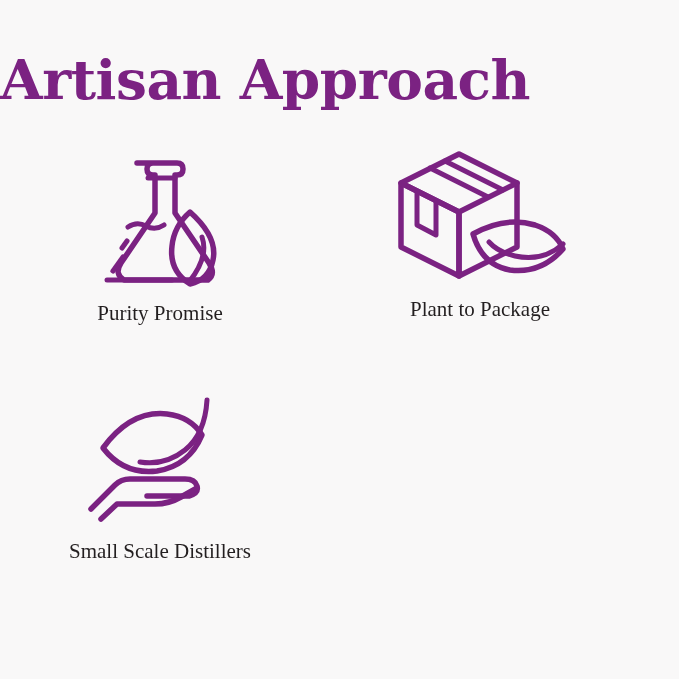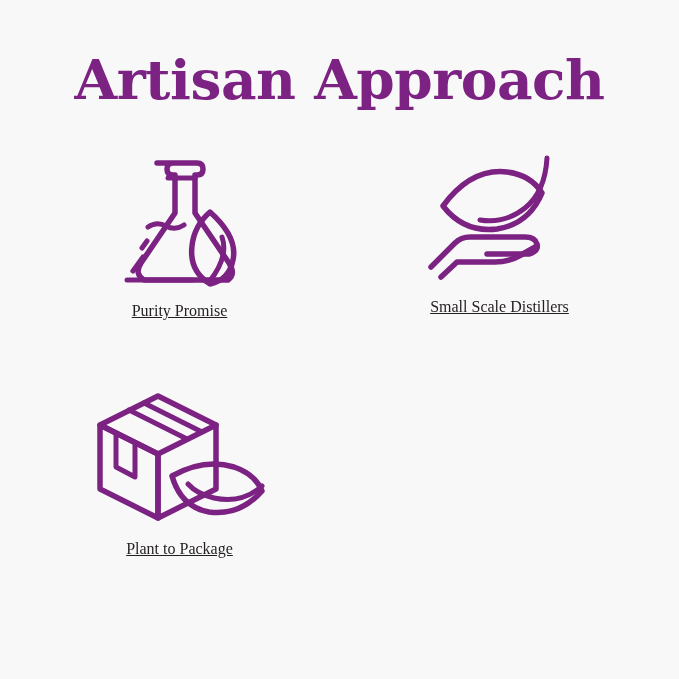--- a/index.html
+++ b/index.html
@@ -14,21 +14,21 @@
     font-family: "Liberation Serif", "DejaVu Serif", serif;
     overflow: hidden;
   }
   .page {
     position: relative;
     width: 679px;
     height: 679px;
     box-sizing: border-box;
     display: flex;
     flex-direction: column;
-    align-items: center;
+    align-items: flex-start;
     border-radius: 21px;
   }
   .page-title {
     margin: 0;
     padding: 0;
     font-family: "DejaVu Serif", "Liberation Serif", serif;
     font-weight: 700;
     font-size: 55px;
     line-height: 1;
     letter-spacing: -0.5px;
@@ -57,26 +57,25 @@
     align-items: center;
     justify-content: center;
   }
   .feature-icon svg {
     display: block;
     overflow: visible;
   }
   .feature-label {
     margin-top: 14px;
     font-family: "Liberation Serif", "DejaVu Serif", serif;
-    font-size: 16px;
+    font-size: 21px;
     line-height: 1.22;
     color: #231f20;
     text-align: center;
     white-space: pre-line;
-    text-decoration: underline;
   }
   .feature--r2 .feature-icon {
     height: 136px;
   }
   .ln {
     fill: none;
     stroke: #7b2282;
     stroke-width: 5.5;
     stroke-linecap: round;
     stroke-linejoin: round;
@@ -117,35 +116,20 @@
 
           <path class="ln-thin" d="M117 90 Q124 110 104 135"></path>
         </svg>
       </div>
       <div class="feature-label">Purity Promise</div>
     </div>
 
 
     <div class="feature feature--r2">
       <div class="feature-icon">
-        <svg width="150" height="130" viewBox="0 0 150 130" aria-hidden="true">
-
-          <path class="ln" d="M18 56 Q46 18 82 22 Q106 25 117 43 Q104 74 72 79 Q39 83 18 56 Z"></path>
-
-          <path class="ln-thin" d="M122 8 Q120 42 100 58 Q80 74 55 70"></path>
-
-          <path class="ln" d="M6 117 L30 93 Q36 87 45 87 L100 87 Q110 87 112 94 Q114 101 104 104 L62 104"></path>
-          <path class="ln" d="M16 127 L32 112 L70 112 Q84 112 96 105 L112 96"></path>
-        </svg>
-      </div>
-      <div class="feature-label">Small Scale Distillers</div>
-    </div>
-
-    <div class="feature feature--r2">
-      <div class="feature-icon">
         <svg width="175" height="130" viewBox="0 0 175 130" aria-hidden="true">
 
           <path class="ln" d="M8 33 L8 97 L66 126 L66 62 Z"></path>
 
           <path class="ln" d="M66 62 L66 126 L124 97 L124 33"></path>
 
           <path class="ln" d="M8 33 L66 4 L124 33 L66 62 Z"></path>
 
           <path class="ln-thin" d="M37 18 L95 47"></path>
           <path class="ln-thin" d="M52 11 L110 40"></path>
@@ -153,14 +137,29 @@
           <path class="ln-thin" d="M24 41 L24 75 L43 85 L43 51"></path>
 
           <path class="ln" d="M80 84 Q112 66 142 75 Q163 82 170 99 Q148 124 117 120 Q89 115 80 84 Z"></path>
 
           <path class="ln-thin" d="M170 94 Q150 112 122 106 Q105 102 96 92"></path>
         </svg>
       </div>
       <div class="feature-label">Plant to Package</div>
     </div>
 
+    <div class="feature feature--r2">
+      <div class="feature-icon">
+        <svg width="150" height="130" viewBox="0 0 150 130" aria-hidden="true">
+
+          <path class="ln" d="M18 56 Q46 18 82 22 Q106 25 117 43 Q104 74 72 79 Q39 83 18 56 Z"></path>
+
+          <path class="ln-thin" d="M122 8 Q120 42 100 58 Q80 74 55 70"></path>
+
+          <path class="ln" d="M6 117 L30 93 Q36 87 45 87 L100 87 Q110 87 112 94 Q114 101 104 104 L62 104"></path>
+          <path class="ln" d="M16 127 L32 112 L70 112 Q84 112 96 105 L112 96"></path>
+        </svg>
+      </div>
+      <div class="feature-label">Small Scale Distillers</div>
+    </div>
+
   </div>
 </div>
 
 </body></html>

